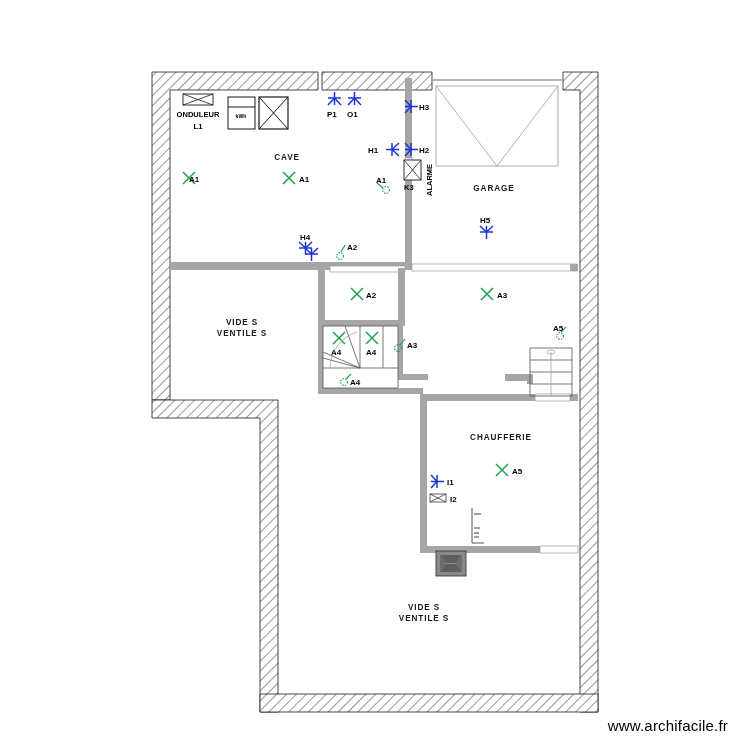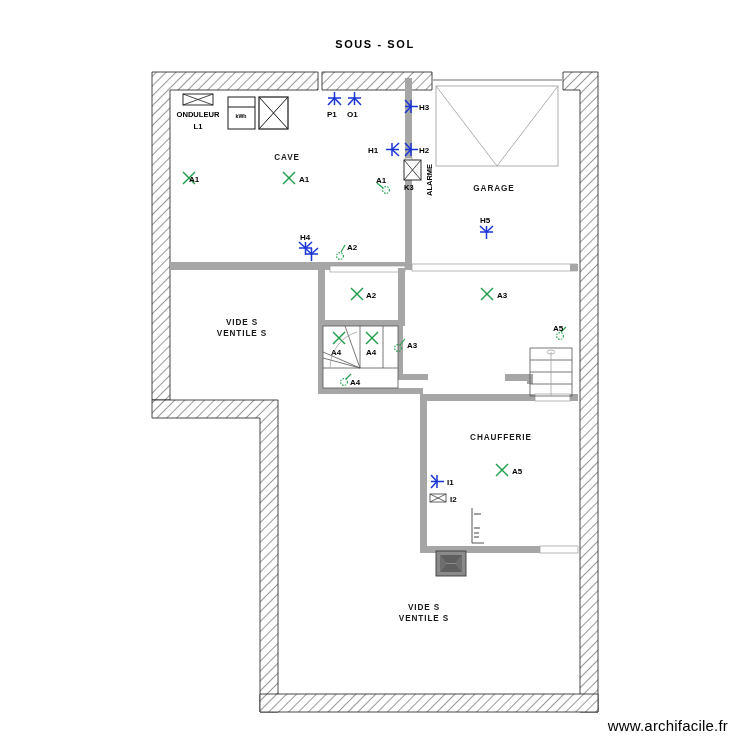--- a/index.html
+++ b/index.html
@@ -71,21 +71,20 @@
     font-weight: bold;
     fill: #000000;
     text-anchor: middle;
   }
 </style>
 </head>
 <body>
 
 <div id="plan-root">
 
-  <div class="plan-title">SOUS - SOL</div>
 
   <svg class="plan-canvas" width="750" height="750" viewBox="0 0 750 750">
     <defs>
       <pattern id="wallHatch" width="7" height="7" patternTransform="rotate(45)" patternUnits="userSpaceOnUse">
         <rect width="7" height="7" fill="#ffffff"></rect>
         <line x1="0" y1="0" x2="0" y2="7" stroke="#1a1a1a" stroke-width="0.9"></line>
       </pattern>
     </defs>
 
     <g>

